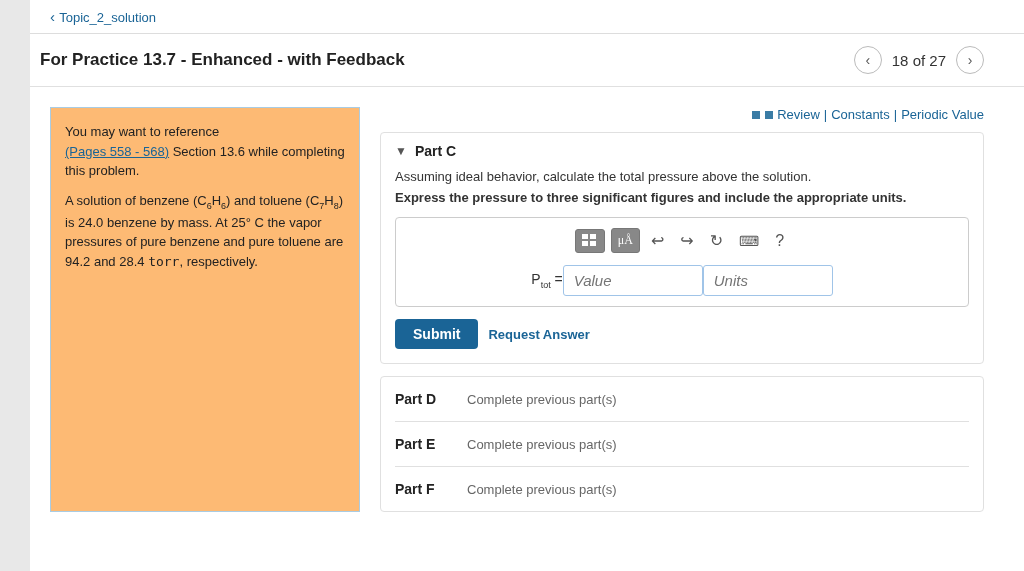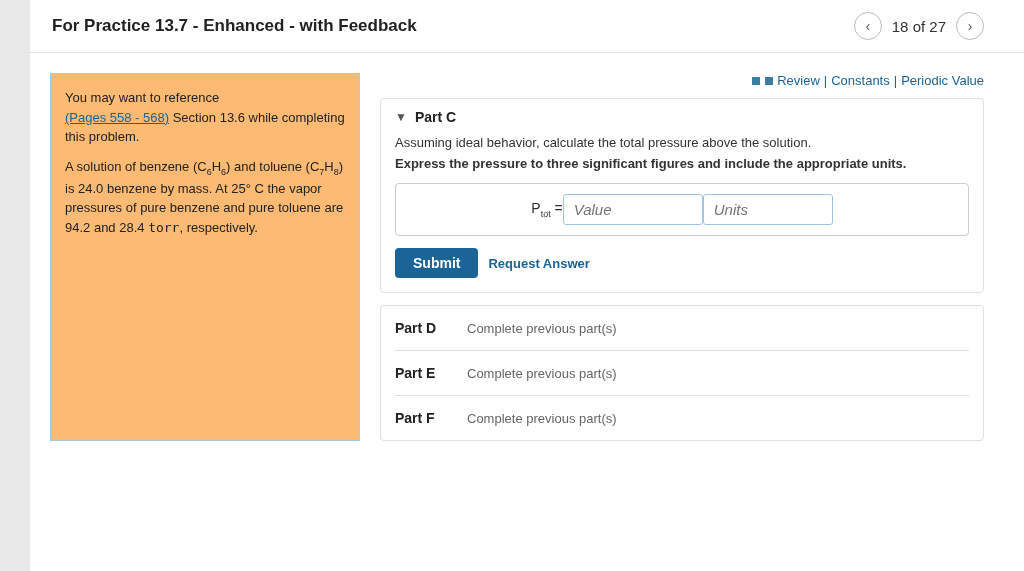--- a/index.html
+++ b/index.html
@@ -294,22 +294,25 @@
     sub { font-size: 9px; }
     .mu-symbol { font-family: serif; }
   </style>
 </head>
 <body>
 
 <div class="page-wrapper">
 
   <div class="left-sidebar-stripe"></div>
 
-
-  <div class="header-row" style="padding-left: 52px;">
+  <div class="top-bar" style="padding-left: 50px;">
+    <a class="breadcrumb-link">Topic_2_solution</a>
+  </div>
+
+  <div class="header-row" style="padding-left: 40px;">
     <span class="page-title-text">For Practice 13.7 - Enhanced - with Feedback</span>
     <div class="nav-controls">
       <button class="nav-btn">‹</button>
       <span class="nav-counter">18 of 27</span>
       <button class="nav-btn">›</button>
     </div>
   </div>
 
   <div class="main-content" style="padding-left: 50px;">
 
@@ -343,20 +346,38 @@
         <div class="part-header">
           <span class="collapse-arrow">▼</span>
           <span class="part-label">Part C</span>
         </div>
         <div class="part-body">
           <p class="instruction">Assuming ideal behavior, calculate the total pressure above the solution.</p>
           <p class="bold-instruction">Express the pressure to three significant figures and include the appropriate units.</p>
 
           <div class="input-area">
 
+            <div class="toolbar">
+              <button class="toolbar-btn symbol-btn" title="Grid">
+                <span style="display:inline-grid;grid-template-columns:1fr 1fr;gap:1px;width:16px;height:14px;">
+                  <span style="background:#fff;width:6px;height:5px;"></span>
+                  <span style="background:#fff;width:6px;height:5px;"></span>
+                  <span style="background:#fff;width:6px;height:5px;"></span>
+                  <span style="background:#fff;width:6px;height:5px;"></span>
+                </span>
+              </button>
+              <button class="toolbar-btn symbol-btn">
+                <span class="mu-symbol">μÅ</span>
+              </button>
+              <button class="toolbar-icon-btn" title="Undo">↩</button>
+              <button class="toolbar-icon-btn" title="Redo">↪</button>
+              <button class="toolbar-icon-btn" title="Reset">↻</button>
+              <button class="toolbar-icon-btn" title="Keyboard" style="font-size:14px;">⌨</button>
+              <button class="toolbar-icon-btn" title="Help">?</button>
+            </div>
 
             <div class="ptot-row">
               <span class="ptot-label">P<sub>tot</sub> =</span>
               <input class="value-input" type="text" placeholder="Value" style="">
               <input class="units-input" type="text" placeholder="Units" style="">
             </div>
           </div>
 
           <div class="action-row">
             <button class="submit-btn">Submit</button>

